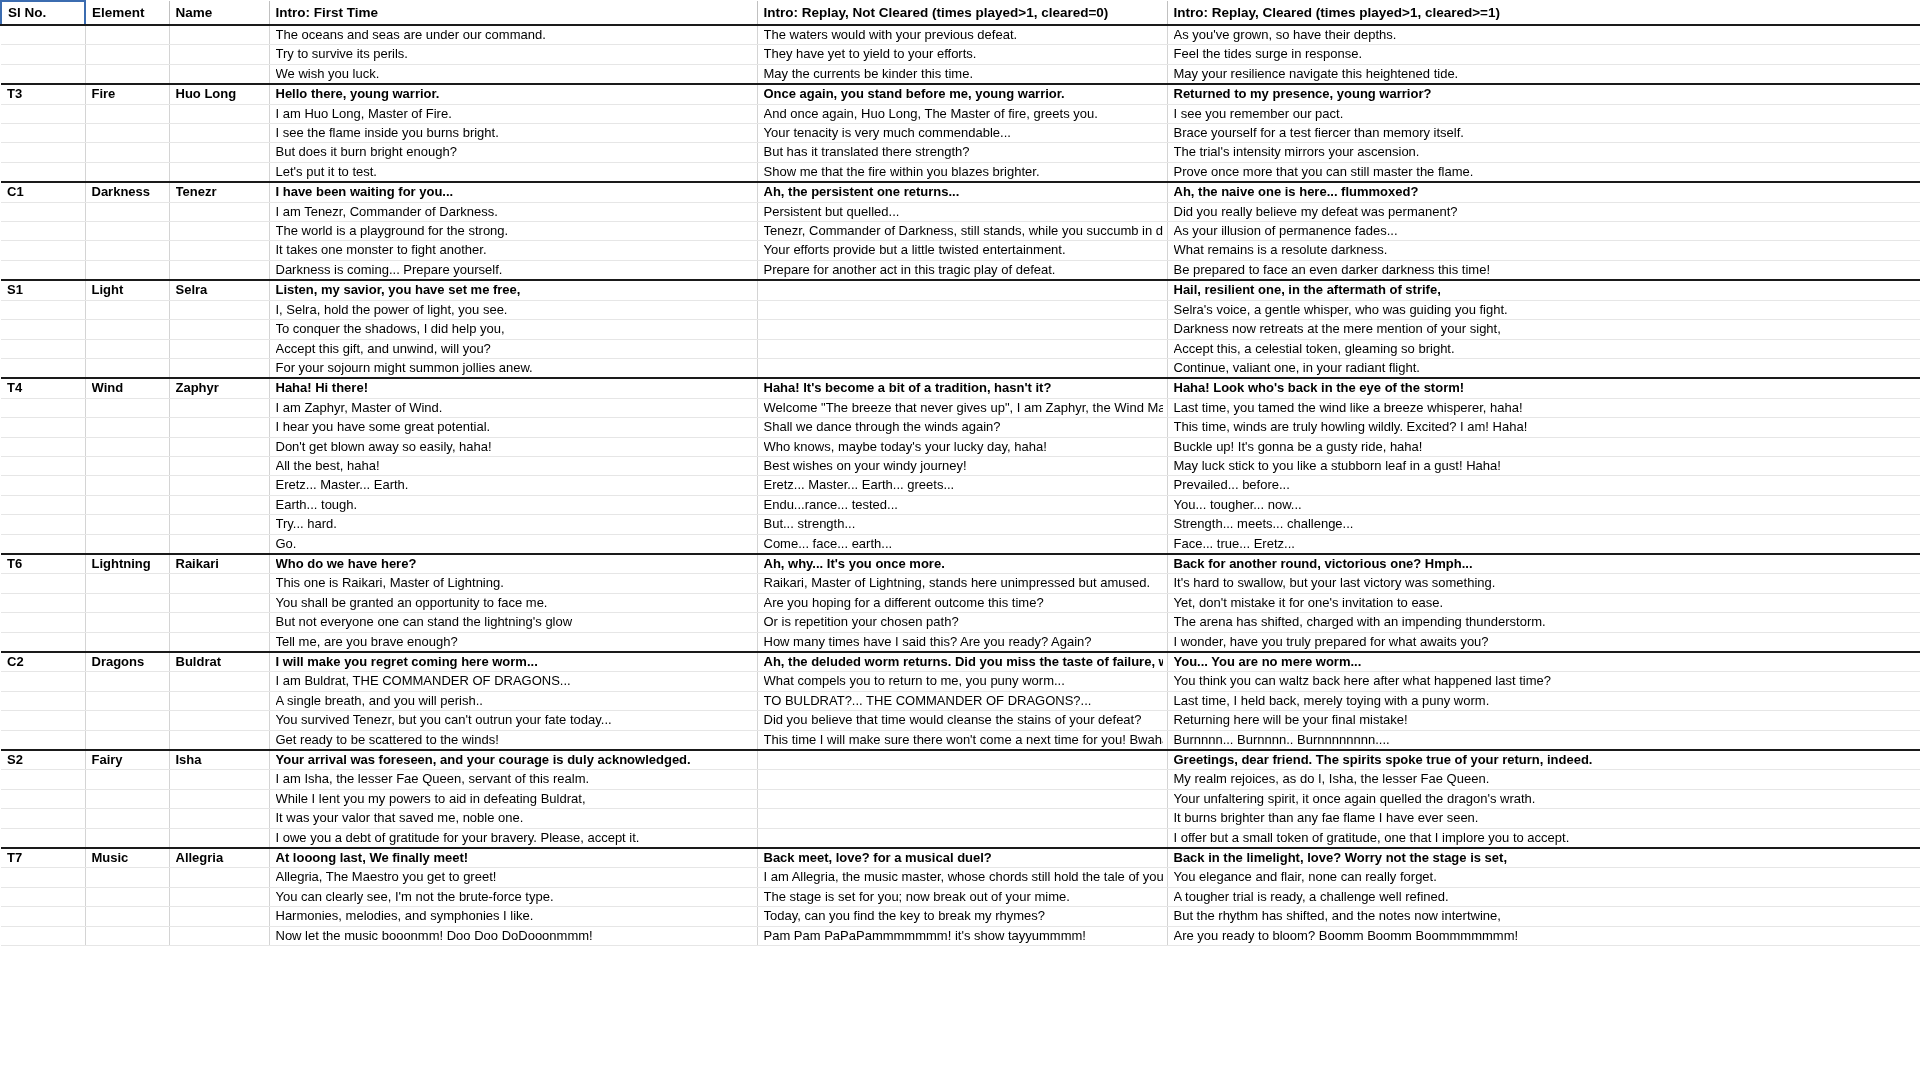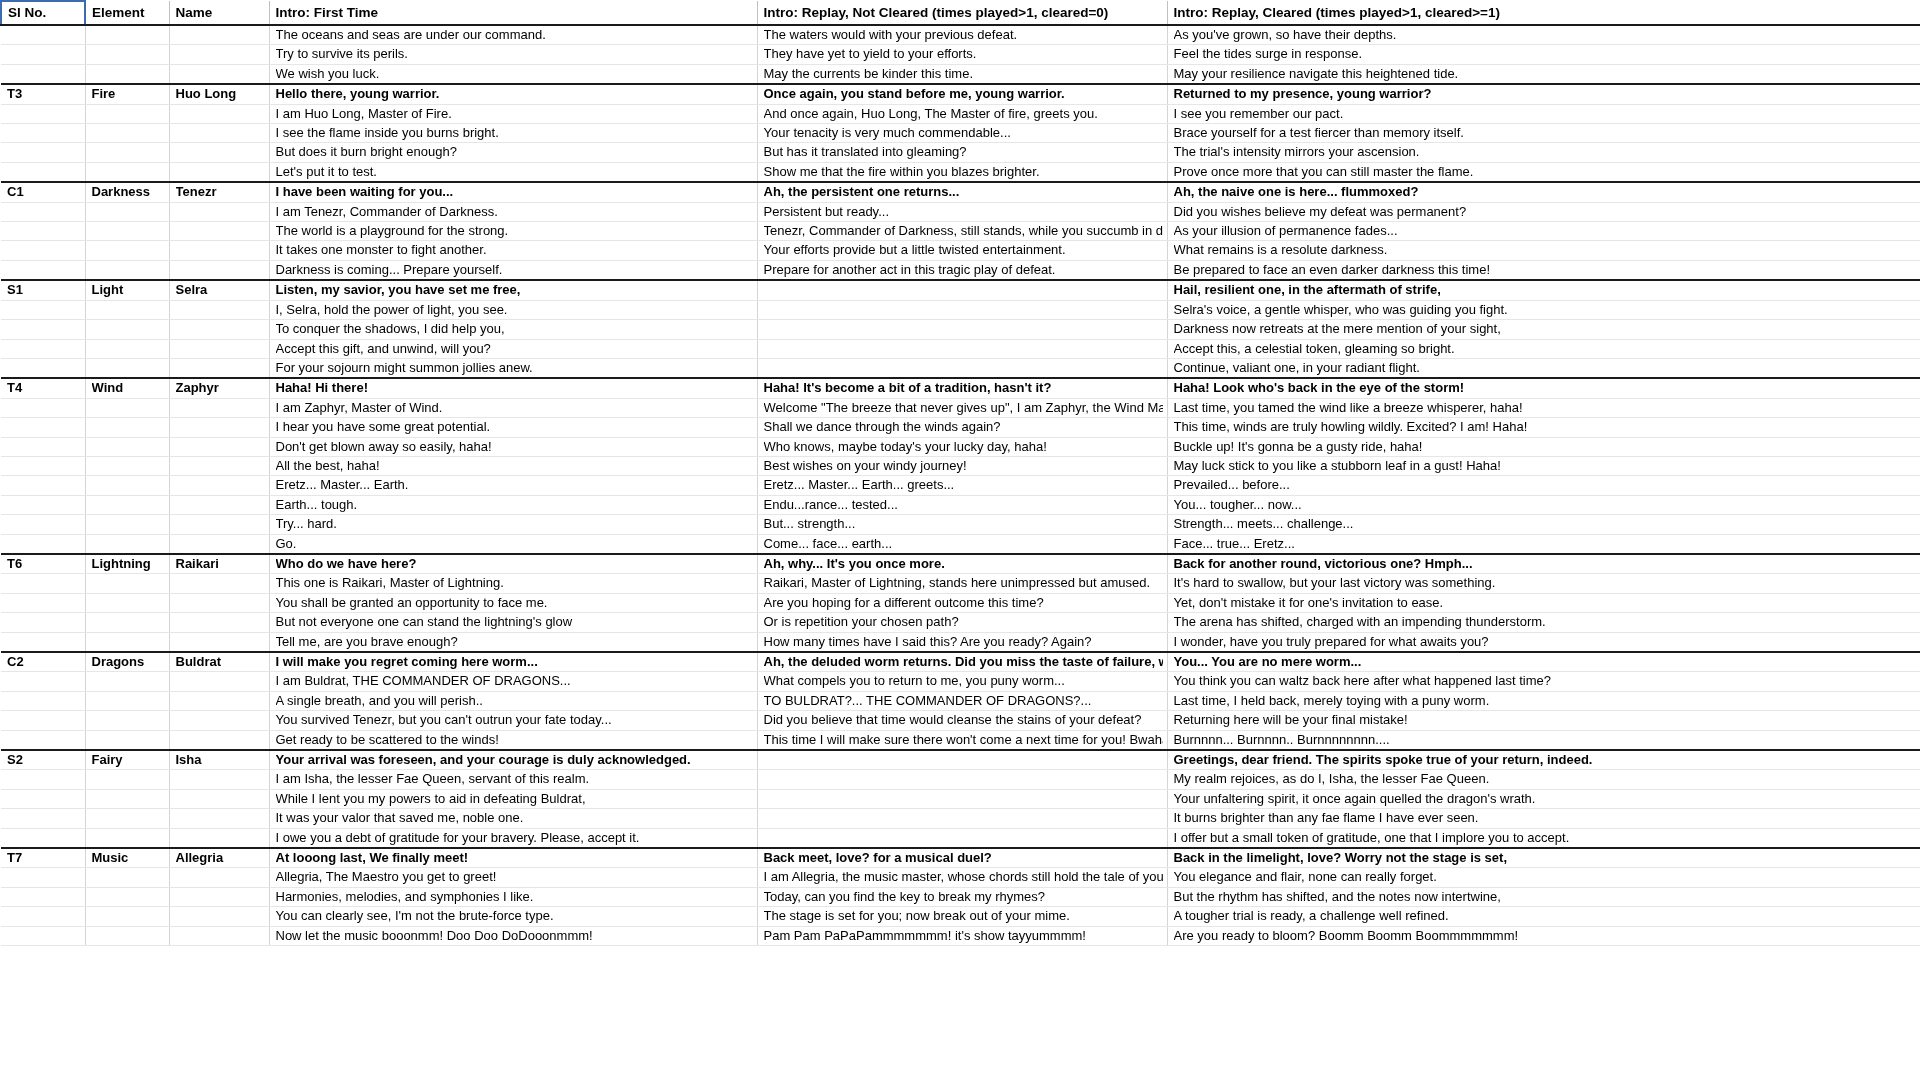--- a/index.html
+++ b/index.html
@@ -228,21 +228,21 @@
           <td class="elcell empty">
             <span class="clip"></span>
           </td>
           <td class="nmcell empty">
             <span class="clip"></span>
           </td>
           <td class="txt">
             <span class="clip">But does it burn bright enough?</span>
           </td>
           <td class="txt">
-            <span class="clip">But has it translated into gleaming?</span>
+            <span class="clip">But has it translated there strength?</span>
           </td>
           <td class="txt">
             <span class="clip">The trial's intensity mirrors your ascension.</span>
           </td>
         </tr>
         <tr>
           <td class="idcell empty">
             <span class="clip"></span>
           </td>
           <td class="elcell empty">
@@ -288,24 +288,24 @@
           <td class="elcell empty">
             <span class="clip"></span>
           </td>
           <td class="nmcell empty">
             <span class="clip"></span>
           </td>
           <td class="txt">
             <span class="clip">I am Tenezr, Commander of Darkness.</span>
           </td>
           <td class="txt">
-            <span class="clip">Persistent but ready...</span>
-          </td>
-          <td class="txt">
-            <span class="clip">Did you wishes believe my defeat was permanent?</span>
+            <span class="clip">Persistent but quelled...</span>
+          </td>
+          <td class="txt">
+            <span class="clip">Did you really believe my defeat was permanent?</span>
           </td>
         </tr>
         <tr>
           <td class="idcell empty">
             <span class="clip"></span>
           </td>
           <td class="elcell empty">
             <span class="clip"></span>
           </td>
           <td class="nmcell empty">
@@ -985,47 +985,47 @@
           <td class="idcell empty">
             <span class="clip"></span>
           </td>
           <td class="elcell empty">
             <span class="clip"></span>
           </td>
           <td class="nmcell empty">
             <span class="clip"></span>
           </td>
           <td class="txt">
+            <span class="clip">You can clearly see, I'm not the brute-force type.</span>
+          </td>
+          <td class="txt">
+            <span class="clip">The stage is set for you; now break out of your mime.</span>
+          </td>
+          <td class="txt">
+            <span class="clip">A tougher trial is ready, a challenge well refined.</span>
+          </td>
+        </tr>
+        <tr>
+          <td class="idcell empty">
+            <span class="clip"></span>
+          </td>
+          <td class="elcell empty">
+            <span class="clip"></span>
+          </td>
+          <td class="nmcell empty">
+            <span class="clip"></span>
+          </td>
+          <td class="txt">
             <span class="clip">Harmonies, melodies, and symphonies I like.</span>
           </td>
           <td class="txt">
             <span class="clip">Today, can you find the key to break my rhymes?</span>
           </td>
           <td class="txt">
             <span class="clip">But the rhythm has shifted, and the notes now intertwine,</span>
-          </td>
-        </tr>
-        <tr>
-          <td class="idcell empty">
-            <span class="clip"></span>
-          </td>
-          <td class="elcell empty">
-            <span class="clip"></span>
-          </td>
-          <td class="nmcell empty">
-            <span class="clip"></span>
-          </td>
-          <td class="txt">
-            <span class="clip">You can clearly see, I'm not the brute-force type.</span>
-          </td>
-          <td class="txt">
-            <span class="clip">The stage is set for you; now break out of your mime.</span>
-          </td>
-          <td class="txt">
-            <span class="clip">A tougher trial is ready, a challenge well refined.</span>
           </td>
         </tr>
         <tr>
           <td class="idcell empty">
             <span class="clip"></span>
           </td>
           <td class="elcell empty">
             <span class="clip"></span>
           </td>
           <td class="nmcell empty">

